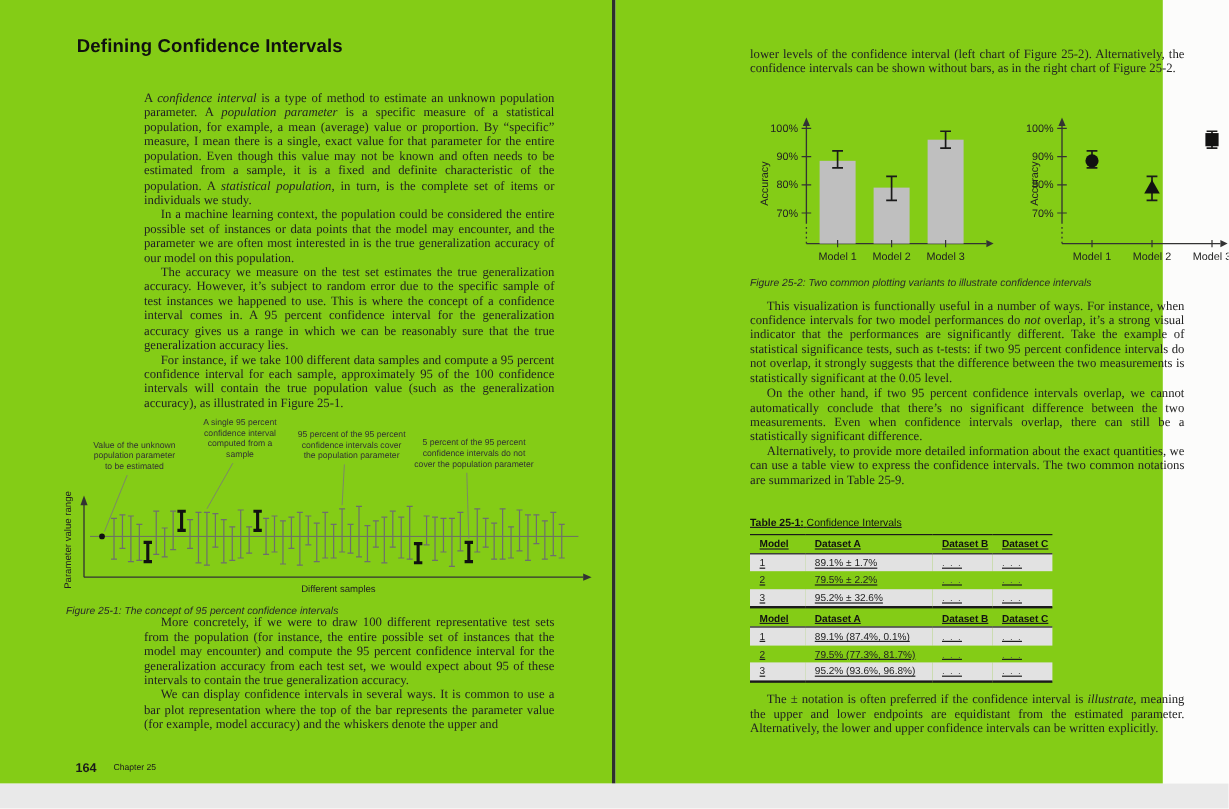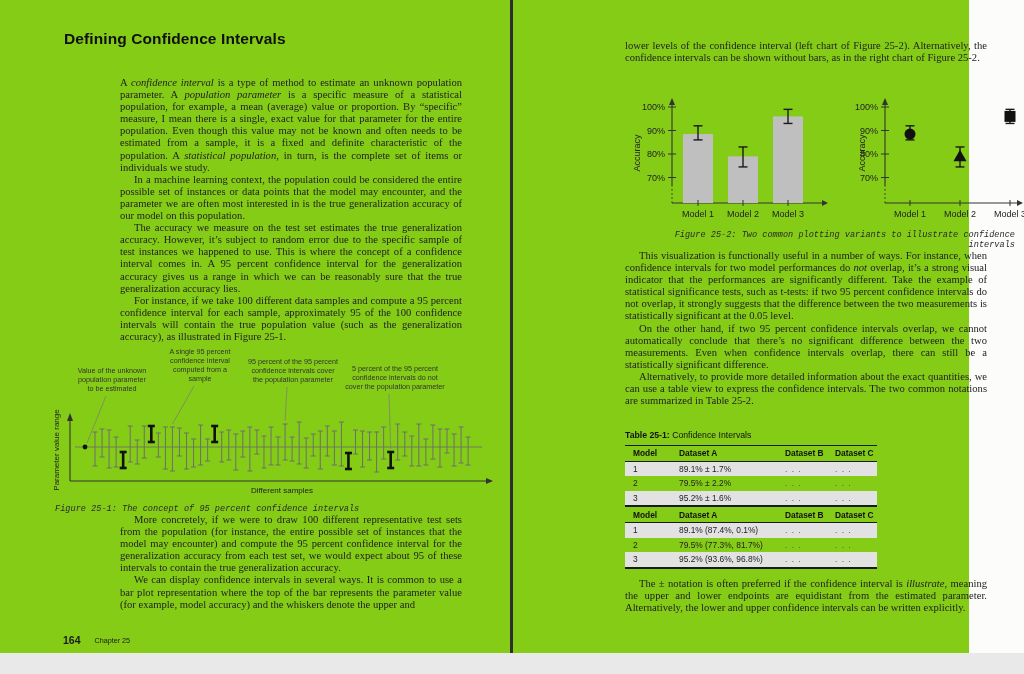--- a/index.html
+++ b/index.html
@@ -11,30 +11,30 @@
   .gutter{position:absolute;left:510px;top:0;width:3px;height:653px;background:#2e2e2e;}
   .bottom-band{position:absolute;left:0;top:653px;width:1024px;height:21px;background:#e9e9e9;}
 
   h1.heading{position:absolute;left:64px;top:30px;margin:0;font-family:"Liberation Sans",sans-serif;
      font-weight:bold;font-size:15.5px;color:#101010;letter-spacing:.1px;}
 
   .text-block{position:absolute;text-align:justify;font-size:10.6px;line-height:12.1px;color:#222;}
   .text-block p{margin:0;}
   .text-block p.ind{text-indent:14px;}
 
-  .fig-caption{position:absolute;font-family:Liberation Mono, monospace;font-style:italic;
-     font-size:8.6px;color:#2a2a2a;text-align:right;}
+  .fig-caption{position:absolute;font-family:Liberation Sans, sans-serif;font-style:italic;
+     font-size:8.6px;color:#2a2a2a;}
 
   .footer{position:absolute;font-family:Liberation Sans, sans-serif;color:#1a1a1a;}
   .footer .pagenum{font-weight:bold;font-size:10.5px;}
   .footer .runlabel{font-size:7.2px;margin:0 0 0 14px;position:relative;top:-1px;}
   .footer-right{text-align:right;}
   .footer-right .runlabel{margin:0 14px 0 0;}
 
-  .tablebox{position:absolute;left:625px;top:430px;width:254px;font-family:"Liberation Sans",sans-serif;}
+  .tablebox{position:absolute;left:625px;top:430px;width:254px;font-family:"Liberation Sans",sans-serif;text-decoration:underline;}
   .table-title{font-size:8.7px;color:#111;margin-bottom:5px;}
   .table-title .tlabel{font-weight:bold;}
   table.ci{border-collapse:collapse;width:252px;border-top:1.5px solid #1a1a1a;border-bottom:2px solid #1a1a1a;}
   table.ci td{font-size:8.4px;color:#222;height:14.6px;padding:0 0 0 8px;vertical-align:middle;}
   table.ci tr.head td{font-weight:bold;border-bottom:1.2px solid #1a1a1a;color:#111;}
   table.ci tr.sec td{border-top:2px solid #1a1a1a;}
   table.ci tr.shade td{background:#e2e2e2;}
   table.ci td.dots{color:#555;letter-spacing:1px;}
 
   svg text{font-family:"Liberation Sans",sans-serif;}
@@ -426,21 +426,21 @@
           <line x1="150.5" y1="30.45" x2="159.5" y2="30.45" stroke="#1a1a1a" stroke-width="1.4"></line>
           <rect x="149.5" y="17.9" width="11" height="11" fill="#111111"></rect>
           <line x1="155" y1="107" x2="155" y2="113" stroke="#333333" stroke-width="1"></line>
           <text x="155" y="124" text-anchor="middle" font-size="9" fill="#222">Model 3</text>
         </svg></div>
     <div class="fig-caption" style="left:112px;top:230px;width:390px;">Figure 25-2: Two common plotting variants to illustrate confidence intervals</div>
 
     <div class="text-block" id="right-p2" style="left:112px;top:250px;width:362px;">
         <p class="bp ind">This visualization is functionally useful in a number of ways. For instance, when confidence intervals for two model performances do <em>not</em> overlap, it’s a strong visual indicator that the performances are significantly different. Take the example of statistical significance tests, such as t-tests: if two 95 percent confidence intervals do not overlap, it strongly suggests that the difference between the two measurements is statistically significant at the 0.05 level.</p>
         <p class="bp ind">On the other hand, if two 95 percent confidence intervals overlap, we cannot automatically conclude that there’s no significant difference between the two measurements. Even when confidence intervals overlap, there can still be a statistically significant difference.</p>
-        <p class="bp ind">Alternatively, to provide more detailed information about the exact quantities, we can use a table view to express the confidence intervals. The two common notations are summarized in Table 25-2.</p>
+        <p class="bp ind">Alternatively, to provide more detailed information about the exact quantities, we can use a table view to express the confidence intervals. The two common notations are summarized in Table 25-9.</p>
       </div>
 
     <div class="tablebox" style="left:112px;top:430px;">
       <div class="table-title">
         <span class="tlabel">Table 25-1:</span>
         <span>Confidence Intervals</span>
       </div>
       <table class="ci" id="ci-table">
         <colgroup>
             <col style="width:46px">
@@ -462,21 +462,21 @@
               <td class="dots">. . .</td>
             </tr>
             <tr>
               <td>2</td>
               <td>79.5% ± 2.2%</td>
               <td class="dots">. . .</td>
               <td class="dots">. . .</td>
             </tr>
             <tr class="shade">
               <td>3</td>
-              <td>95.2% ± 1.6%</td>
+              <td>95.2% ± 32.6%</td>
               <td class="dots">. . .</td>
               <td class="dots">. . .</td>
             </tr>
             <tr class="head sec">
               <td>Model</td>
               <td>Dataset A</td>
               <td>Dataset B</td>
               <td>Dataset C</td>
             </tr>
             <tr class="shade">

